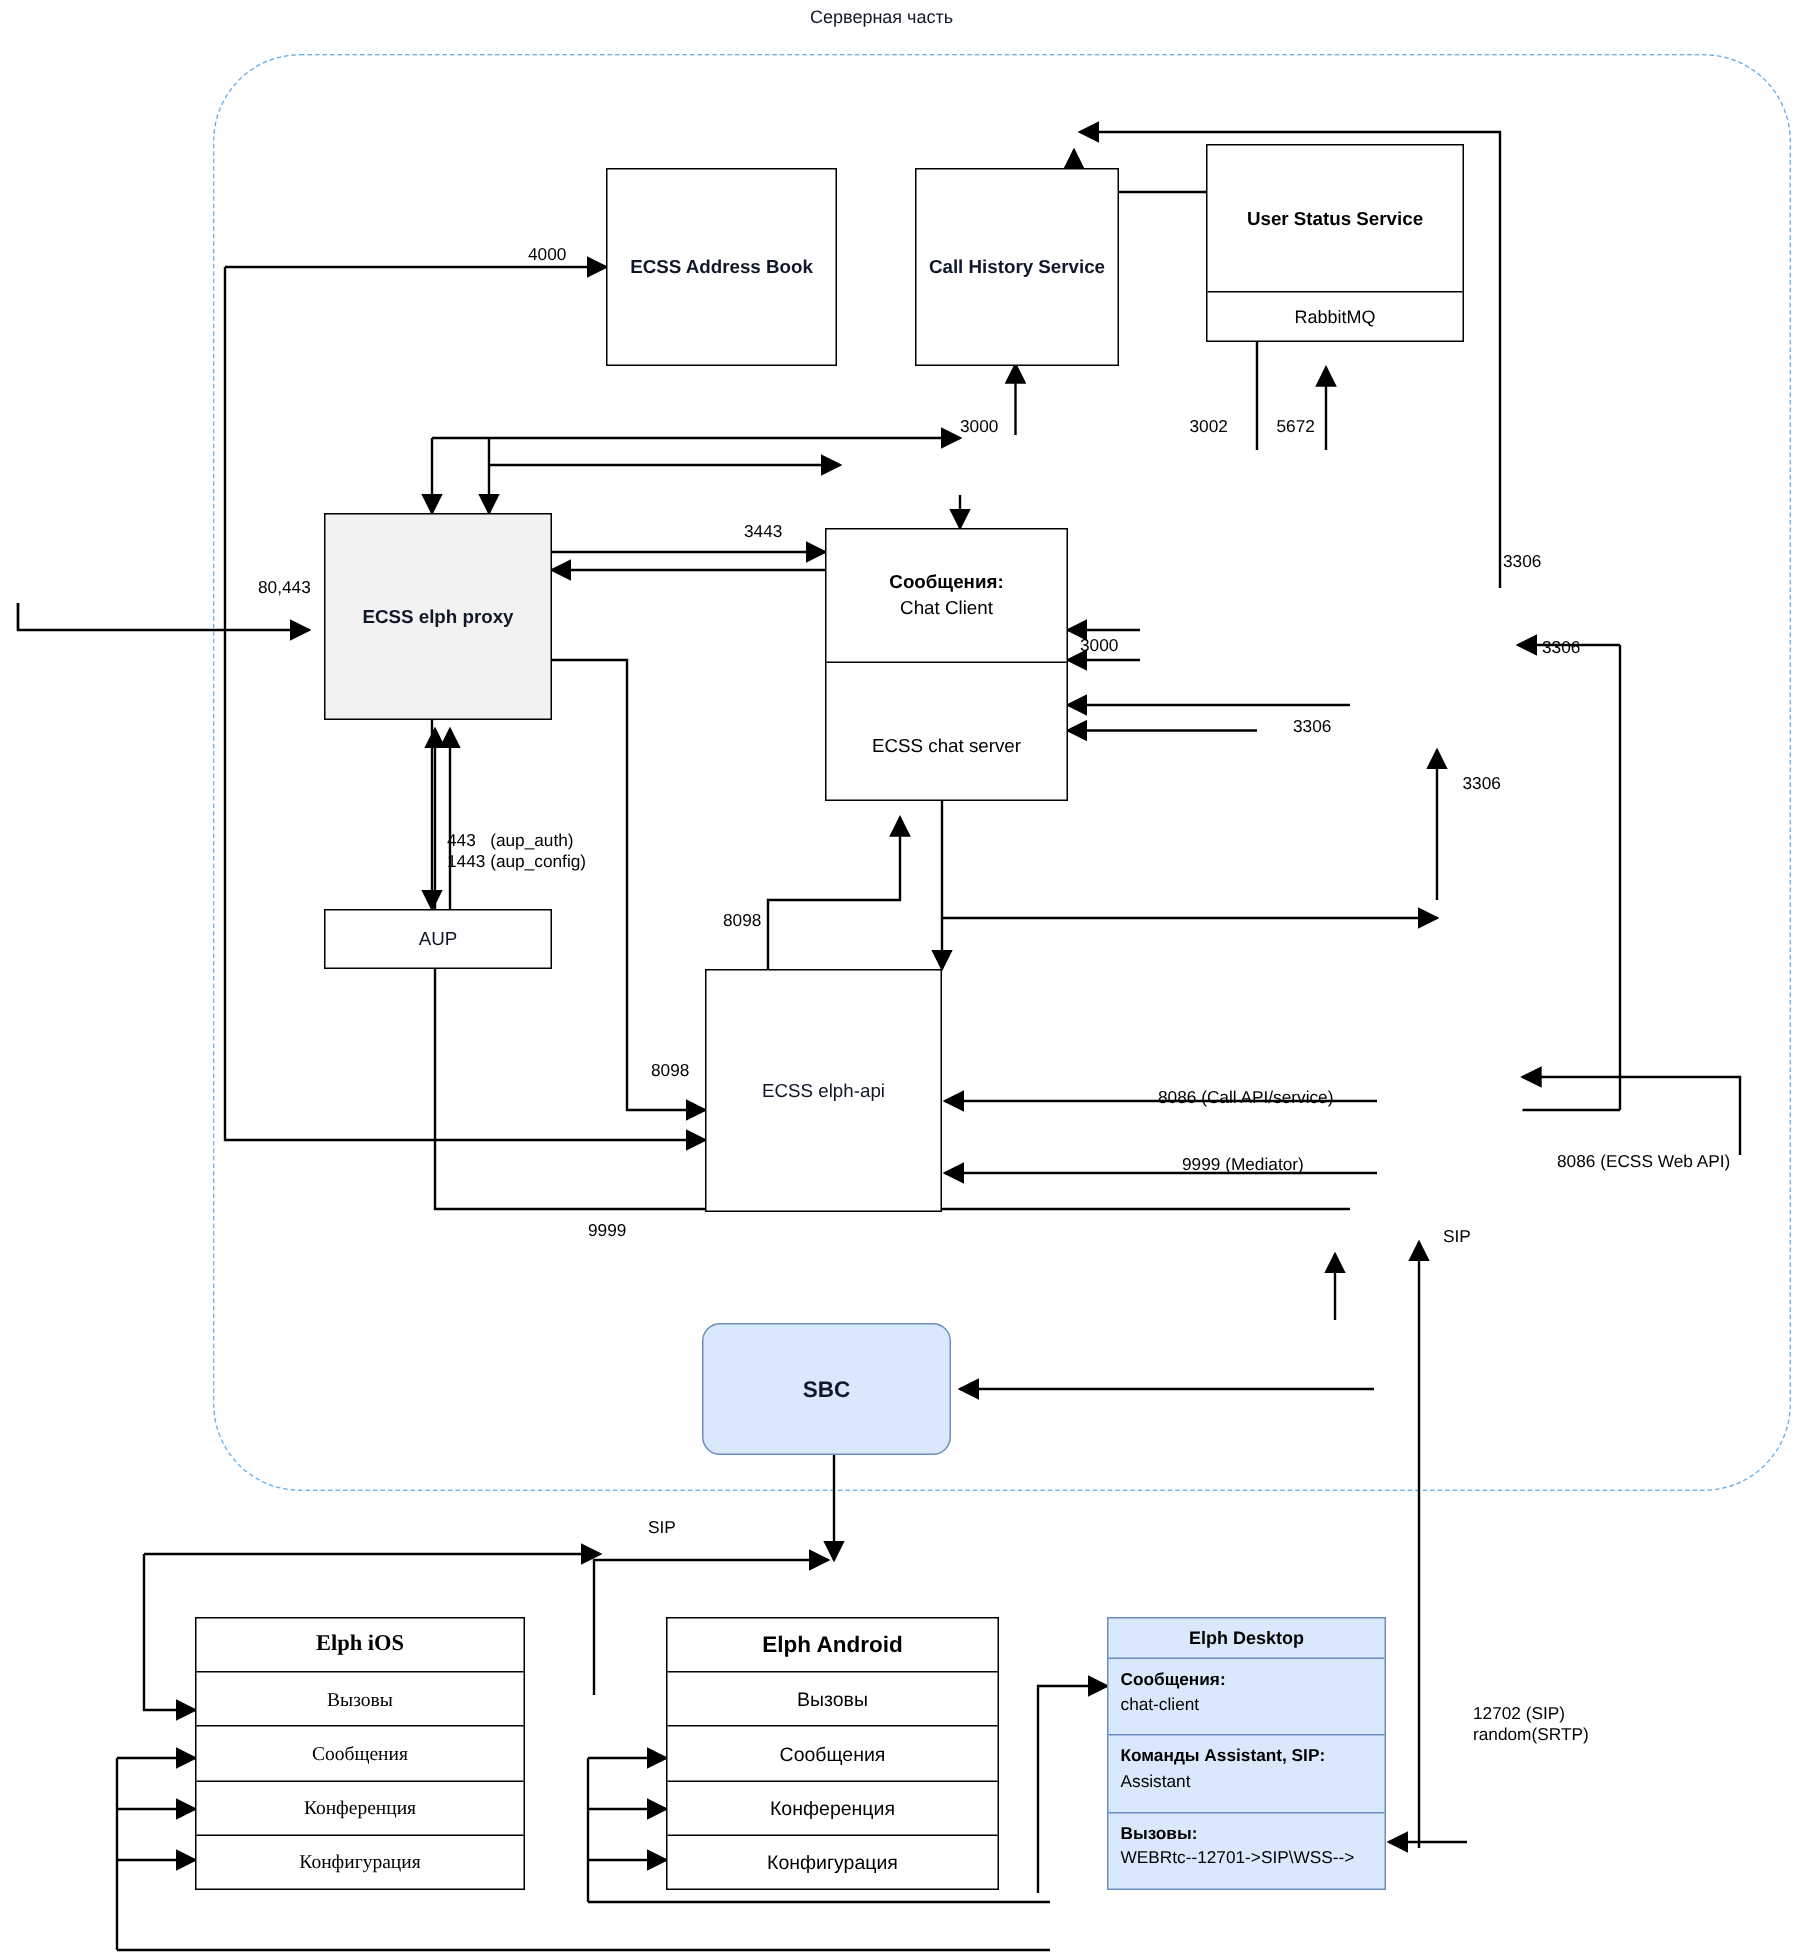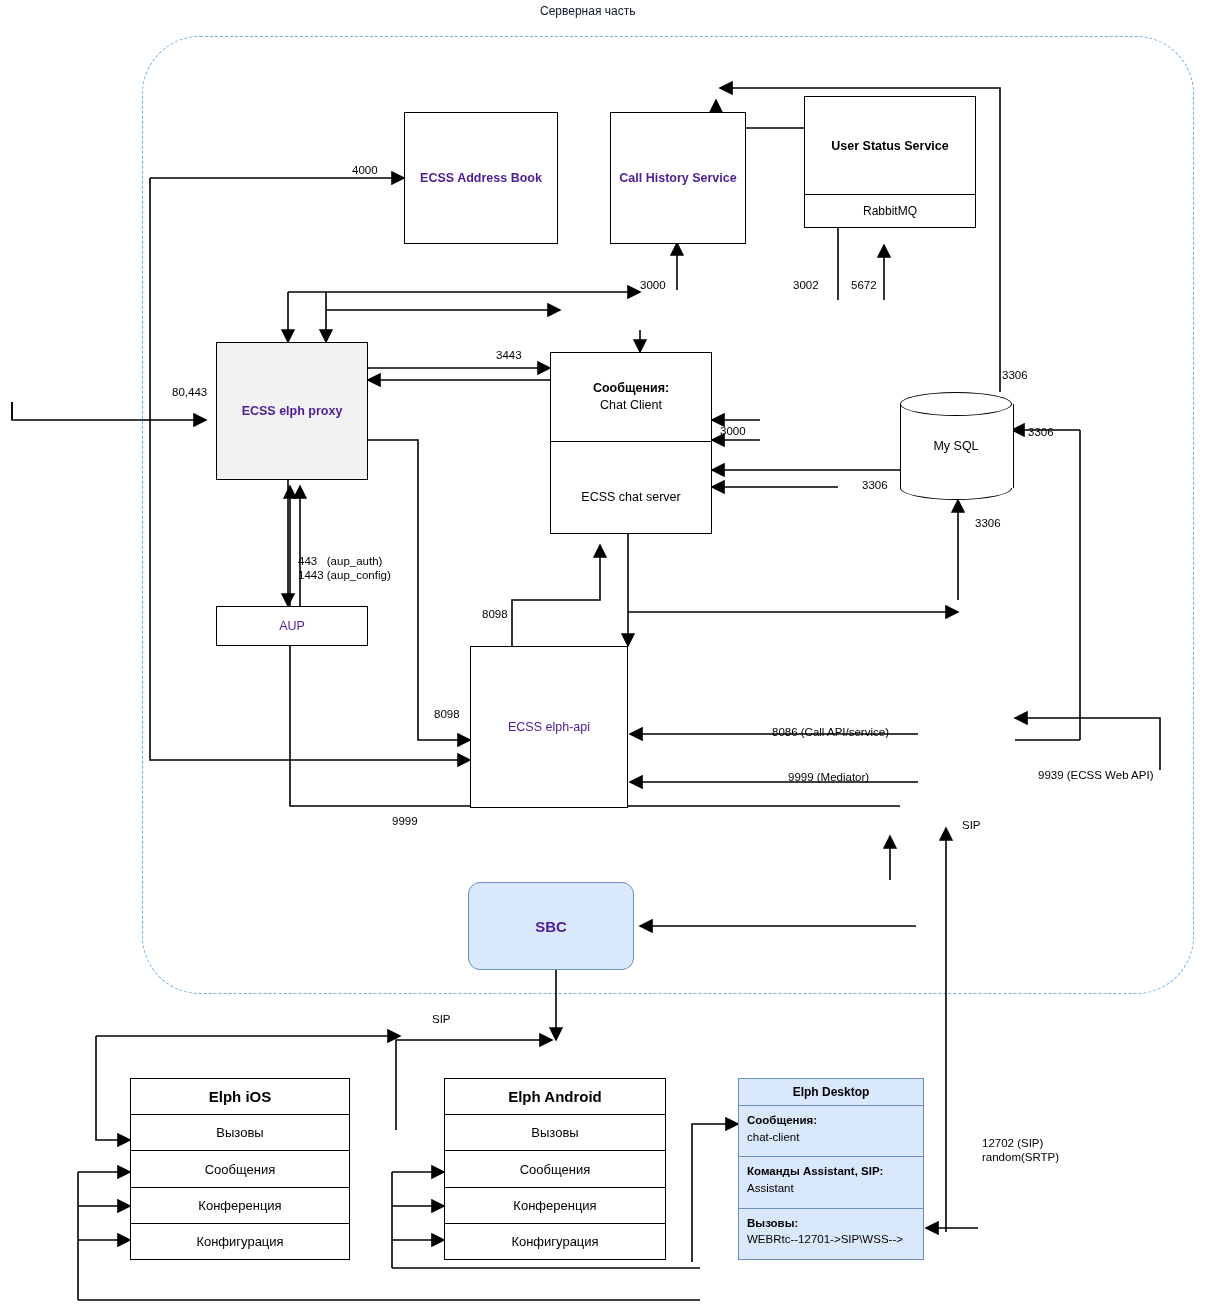--- a/index.html
+++ b/index.html
@@ -22,21 +22,21 @@
     left: 0; top: 0;
     width: 1208px; height: 1306px;
     pointer-events: none;
   }
   .node {
     position: absolute;
     box-sizing: border-box;
     background: #ffffff;
     border: 1.6px solid #000000;
     font-size: 12.5px;
-    color: #4c1d95;
+    color: #0f172a;
     display: flex;
     align-items: center;
     justify-content: center;
     text-align: center;
   }
   .node.bold { font-weight: bold; }
   .lbl {
     position: absolute;
     font-size: 11.5px;
     color: #000000;
@@ -319,35 +319,29 @@
 
   <div class="node proxy bold" style="left:216px; top:342px; width:152px; height:138px;">ECSS elph proxy</div>
 
   <div class="chat-box" style="left:550px; top:352px; width:162px; height:182px;">
     <div class="c1">
       <span><b>Сообщения:</b><br><span>Chat Client</span></span>
     </div>
     <div class="c2">ECSS chat server</div>
   </div>
 
-  <div class="cyl" style="left:900px; top:392px; width:112px; height:108px;">
-    <div class="body"></div>
-    <div class="bot"></div>
-    <div class="top"></div>
-    <div class="cap">My SQL</div>
-  </div>
 
   <div class="node" style="left:216px; top:606px; width:152px; height:40px;">AUP</div>
 
   <div class="node sbc" style="left:468px; top:882px; width:166px; height:88px;">SBC</div>
 
   <div class="node" style="left:470px; top:646px; width:158px; height:162px;">ECSS elph-api</div>
 
 
-  <div class="stack" style="left:130px; top:1078px; width:220px; height:182px;">
+  <div class="stack" style="left:130px; top:1078px; width:220px; height:182px;font-family:Liberation Serif, serif;">
     <div class="row head">Elph iOS</div>
     <div class="row">Вызовы</div>
     <div class="row">Сообщения</div>
     <div class="row">Конференция</div>
     <div class="row">Конфигурация</div>
   </div>
 
   <div class="stack" style="left:444px; top:1078px; width:222px; height:182px;">
     <div class="row head">Elph Android</div>
     <div class="row">Вызовы</div>
@@ -382,20 +376,20 @@
   <div class="lbl" style="left:1002px; top:368px;">3306</div>
   <div class="lbl" style="left:1028px; top:425px;">3306</div>
   <div class="lbl" style="left:862px; top:478px;">3306</div>
   <div class="lbl" style="left:975px; top:516px;">3306</div>
   <div class="lbl" style="left:298px; top:554px;">443   (aup_auth)
 1443 (aup_config)</div>
   <div class="lbl" style="left:482px; top:607px;">8098</div>
   <div class="lbl" style="left:434px; top:707px;">8098</div>
   <div class="lbl" style="left:772px; top:725px;">8086 (Call API/service)</div>
   <div class="lbl" style="left:788px; top:770px;">9999 (Mediator)</div>
-  <div class="lbl" style="left:1038px; top:768px;">9939 (ECSS Web API)</div>
+  <div class="lbl" style="left:1038px; top:768px;">8086 (ECSS Web API)</div>
   <div class="lbl" style="left:392px; top:814px;">9999</div>
   <div class="lbl" style="left:962px; top:818px;">SIP</div>
   <div class="lbl" style="left:432px; top:1012px;">SIP</div>
   <div class="lbl" style="left:982px; top:1136px;">12702 (SIP)
 random(SRTP)</div>
 
 </div>
 
 </body></html>

